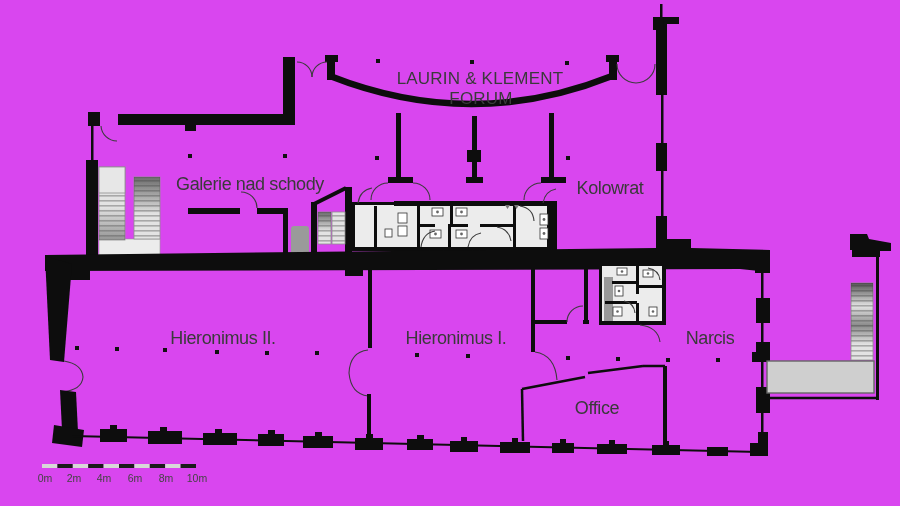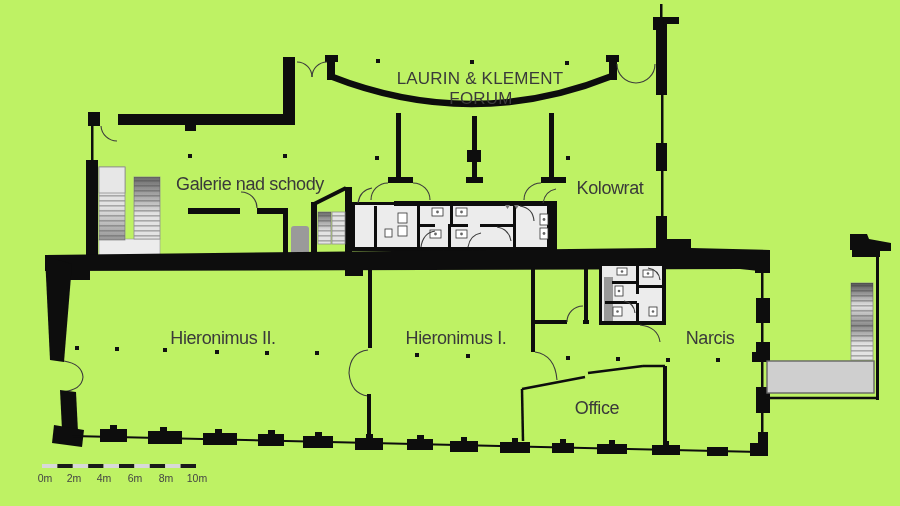--- a/index.html
+++ b/index.html
@@ -1,16 +1,16 @@
 <!DOCTYPE html>
 <html style="--wall: #0d0d0d; --label-text: #3a3a3a; --room-fill: #ececec; --shaft-fill: #9a9a9a; --corridor-fill: #cfcfcf; --scale-light: #d8d8d8; --scale-dark: #1a1a1a;"><head>
 <meta charset="utf-8">
 <style>
   html,body{margin:0;padding:0;background:#fff;}
-  .canvas{position:relative;width:900px;height:506px;background:#bef264;overflow:hidden;}
+  .canvas{position:relative;width:900px;height:506px;background:#d946ef;overflow:hidden;}
   svg{display:block;}
   .w{fill:var(--wall,#0d0d0d);}
   .wl{stroke:var(--wall,#0d0d0d);fill:none;}
   .arc{fill:none;stroke:#3c3c3c;stroke-width:1.1;}
   .fix{fill:#fff;stroke:#333;stroke-width:0.8;}
   .fixdot{fill:#666;}
   .dot{fill:#111;}
   .stair{fill:url(#st);stroke:#8f8f8f;stroke-width:0.8;}
   .slab{fill:var(--room-fill,#ececec);stroke:#9a9a9a;stroke-width:0.6;}
   .wc{fill:var(--room-fill,#ececec);}

